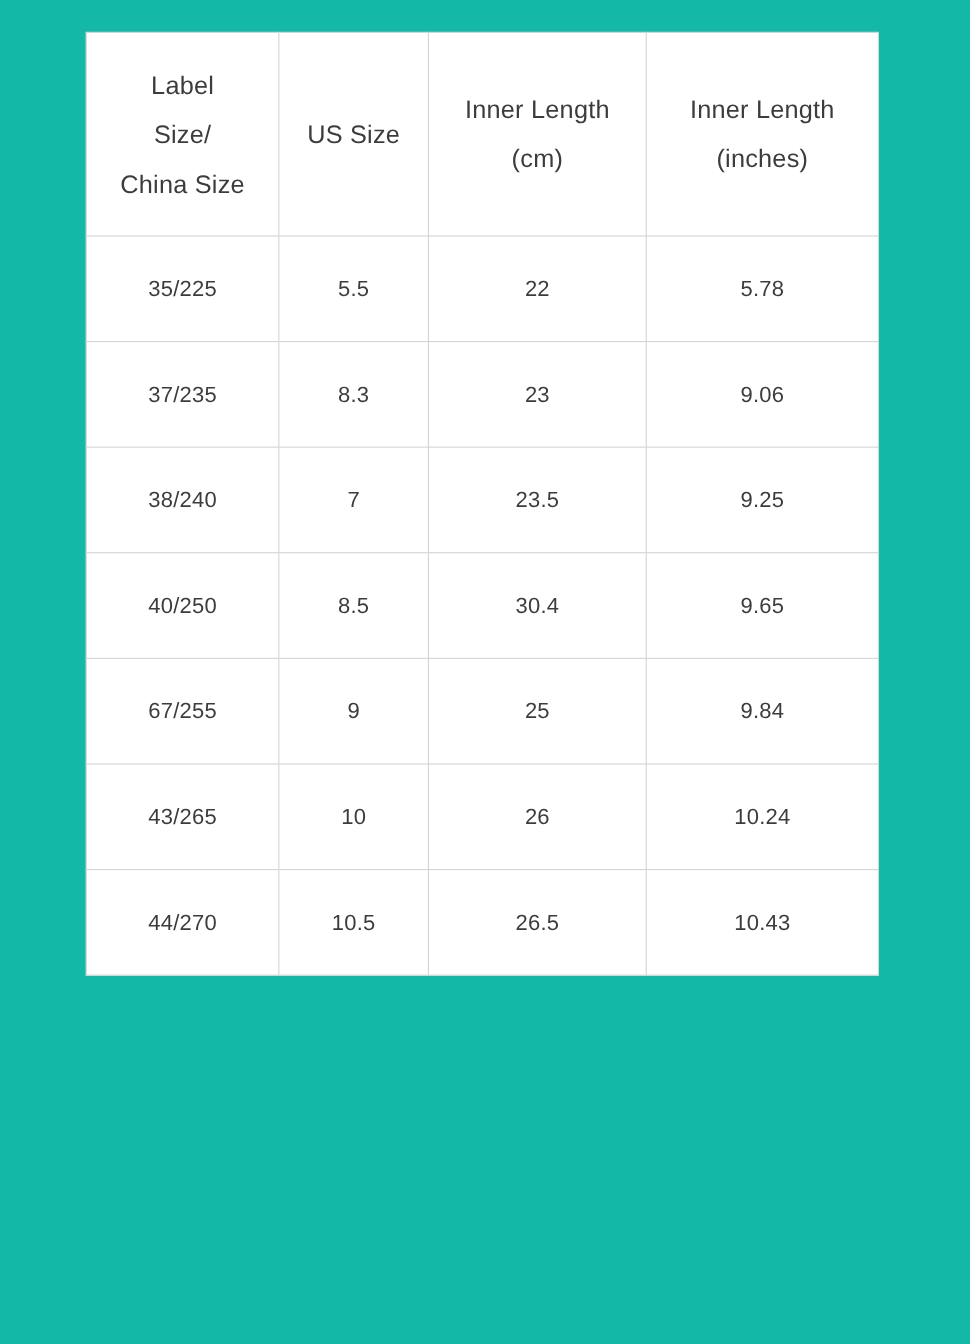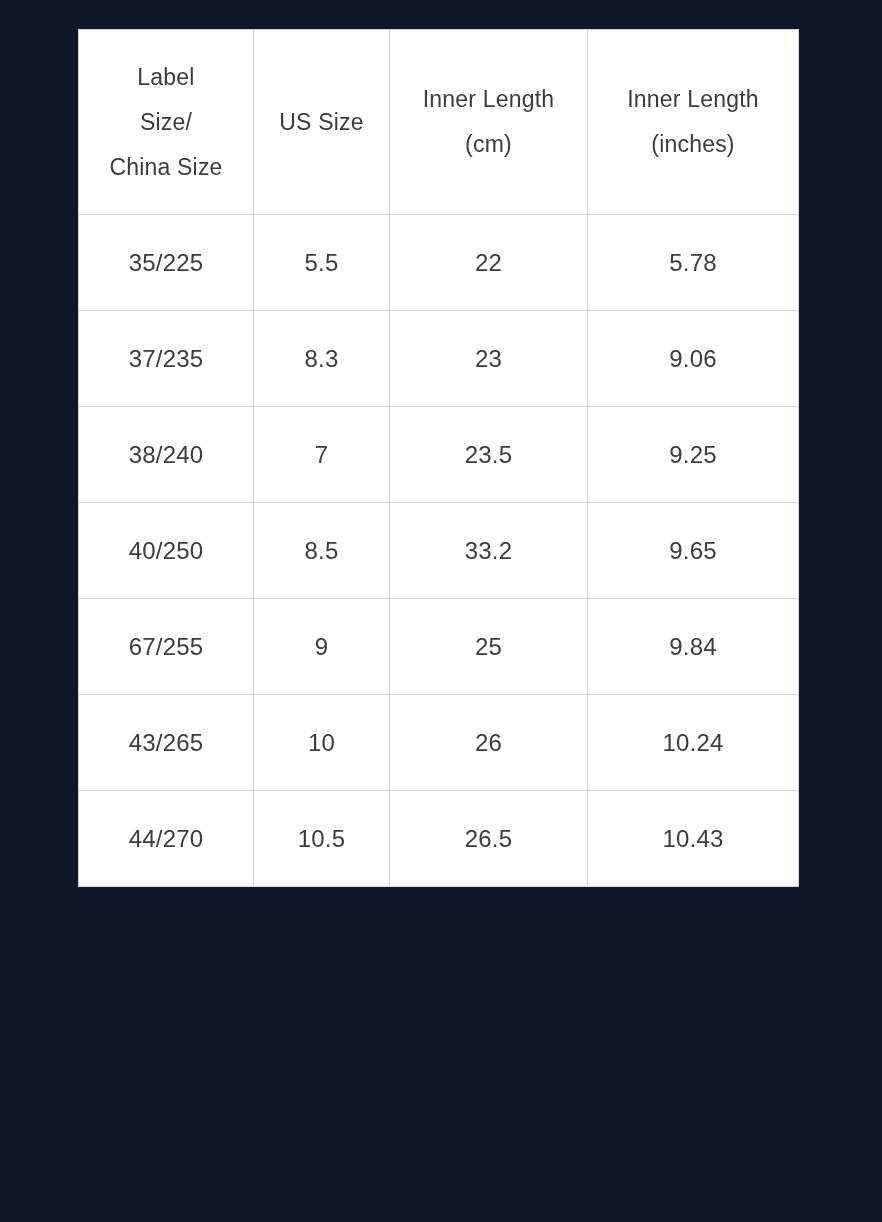--- a/index.html
+++ b/index.html
@@ -13,21 +13,21 @@
     height: 1222px;
     font-family: "Liberation Sans", "DejaVu Sans", sans-serif;
     color: #3c3c3c;
     -webkit-font-smoothing: antialiased;
   }
 
   .page {
     position: relative;
     width: 882px;
     height: 1222px;
-    background: #0f172a;
+    background: #14b8a6;
     overflow: hidden;
   }
 
   .size-table-wrap {
     position: absolute;
     left: 78px;
     top: 29px;
     width: 720px;
   }
 
@@ -55,21 +55,21 @@
 
   table.size-table thead th {
     height: 184px;
     font-size: 23px;
     line-height: 45px;
     letter-spacing: 0.2px;
   }
 
   table.size-table tbody td {
     height: 95px;
-    font-size: 24px;
+    font-size: 20px;
     line-height: 30px;
     letter-spacing: 0.2px;
     margin-top: 30px;
   }
 
   .hdr-line { display: block; }
 </style>
 </head>
 <body>
 
@@ -117,21 +117,21 @@
         </tr>
         <tr>
           <td>38/240</td>
           <td>7</td>
           <td>23.5</td>
           <td>9.25</td>
         </tr>
         <tr>
           <td>40/250</td>
           <td>8.5</td>
-          <td>33.2</td>
+          <td>30.4</td>
           <td>9.65</td>
         </tr>
         <tr>
           <td>67/255</td>
           <td>9</td>
           <td>25</td>
           <td>9.84</td>
         </tr>
         <tr>
           <td>43/265</td>

